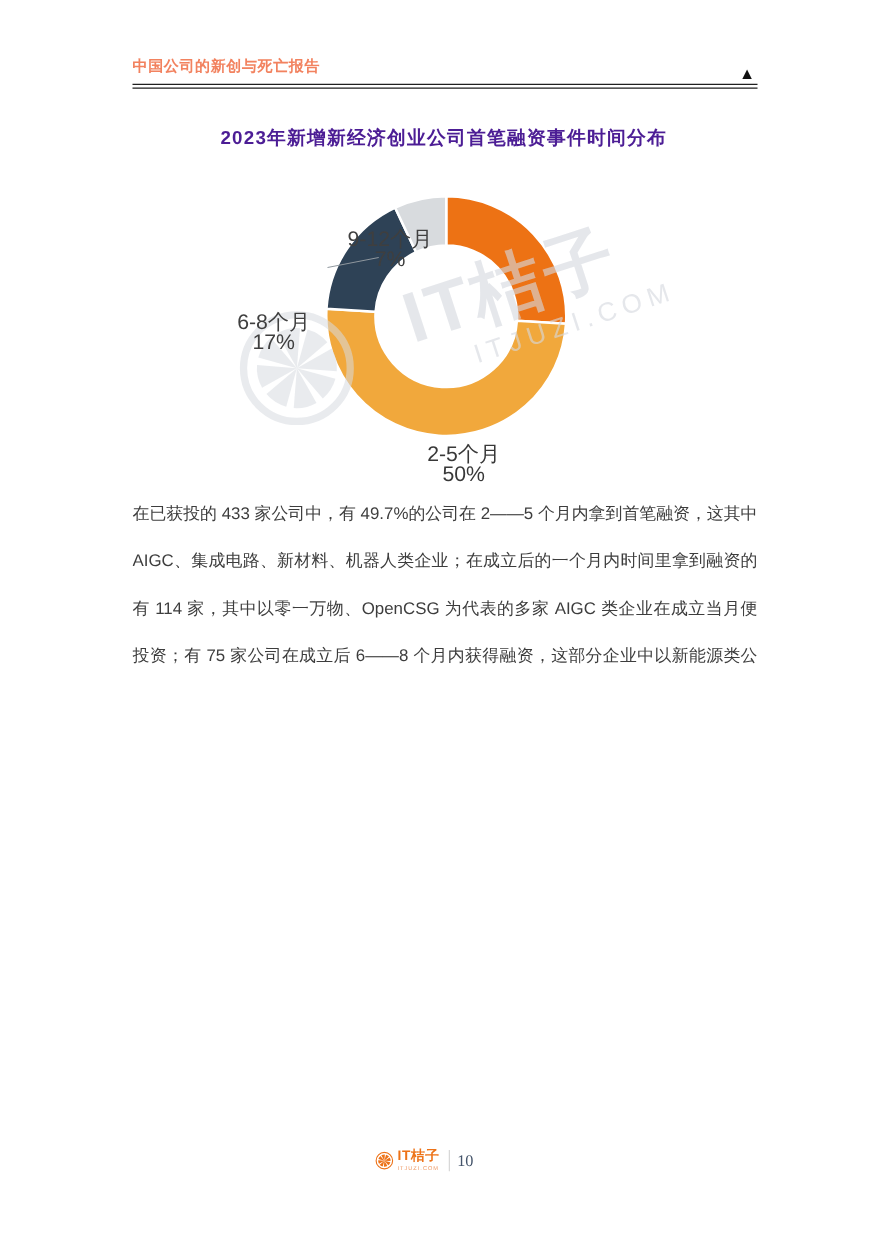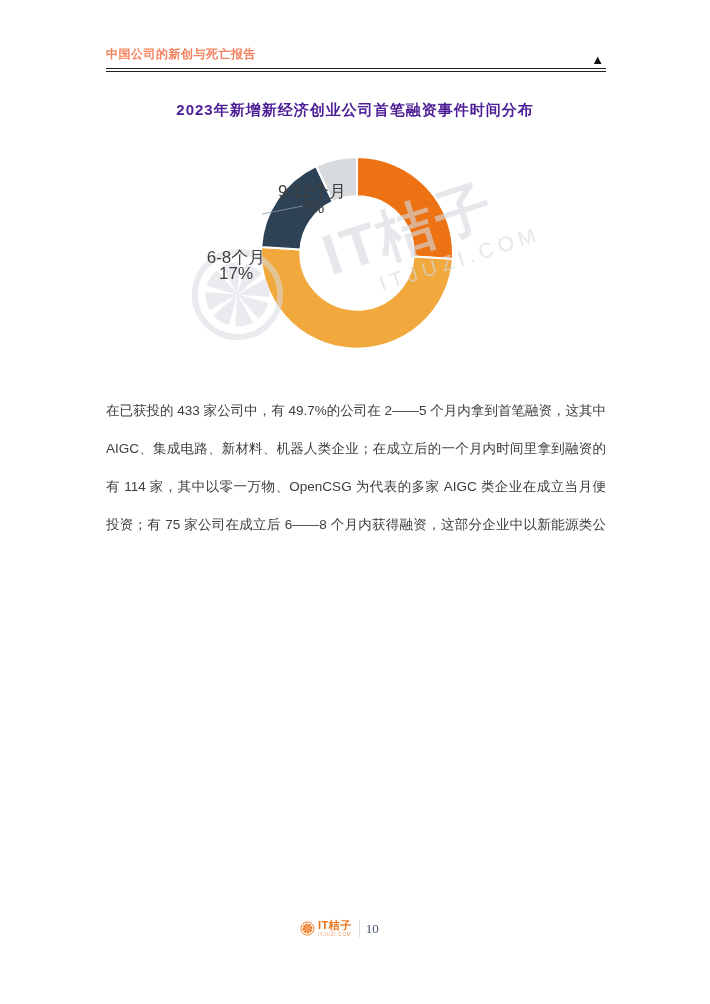--- a/index.html
+++ b/index.html
@@ -23,21 +23,21 @@
     font-size:15px;font-weight:bold;color:#4c1d95;letter-spacing:1px;
   }
   .donut-svg{position:absolute;left:257px;top:153px;width:200px;height:200px;z-index:1;}
   .leader-svg{position:absolute;left:257px;top:153px;width:200px;height:200px;z-index:3;pointer-events:none;}
   .seg-label{
     position:absolute;width:90px;text-align:center;z-index:4;
     font-size:17px;line-height:16px;color:#3F3F3F;margin-top:48px;
   }
   .seg-label-0{left:410px;top:181px;}
   .seg-label-1{left:326px;top:308px;color:#383838;}
-  .seg-label-2{left:191px;top:202px;}
+  .seg-label-2{left:174px;top:202px;}
   .seg-label-3{left:267px;top:136px;}
   
   .watermark{
     position:absolute;left:316px;top:230px;z-index:2;pointer-events:none;
     transform:rotate(-18deg);transform-origin:0 0;white-space:nowrap;
   }
   .wm-big{font-size:57px;font-weight:bold;letter-spacing:3px;line-height:1;color:rgba(213,217,222,0.62);}
   .wm-sub{font-size:21px;letter-spacing:5px;margin-top:3px;margin-left:44px;color:rgba(213,217,222,0.62);}
   .wm-citrus{position:absolute;left:189px;top:246px;width:97px;height:97px;z-index:2;color:rgba(215,219,224,0.55);pointer-events:none;}
   
@@ -95,20 +95,24 @@
       <path d="M50,50 L41.2,81.8 A33,33 0 0 1 24.9,71.4 Z" fill="currentColor"></path>
       <path d="M50,50 L21.3,66.2 A33,33 0 0 1 17.1,47.4 Z" fill="currentColor"></path>
       <path d="M50,50 L18.2,41.2 A33,33 0 0 1 28.6,24.9 Z" fill="currentColor"></path>
       <path d="M50,50 L33.8,21.3 A33,33 0 0 1 52.6,17.1 Z" fill="currentColor"></path>
     </svg>
 
   <svg class="leader-svg" viewBox="0 0 200 200">
     <line x1="5" y1="61" x2="46" y2="53" stroke="#8f979e" stroke-width="0.8"></line>
   </svg>
 
+  <div class="seg-label seg-label-1">
+    <div>2-5个月</div>
+    <div>50%</div>
+  </div>
   <div class="seg-label seg-label-2">
     <div>6-8个月</div>
     <div>17%</div>
   </div>
   <div class="seg-label seg-label-3">
     <div>9-12个月</div>
     <div>7%</div>
   </div>
 
 

